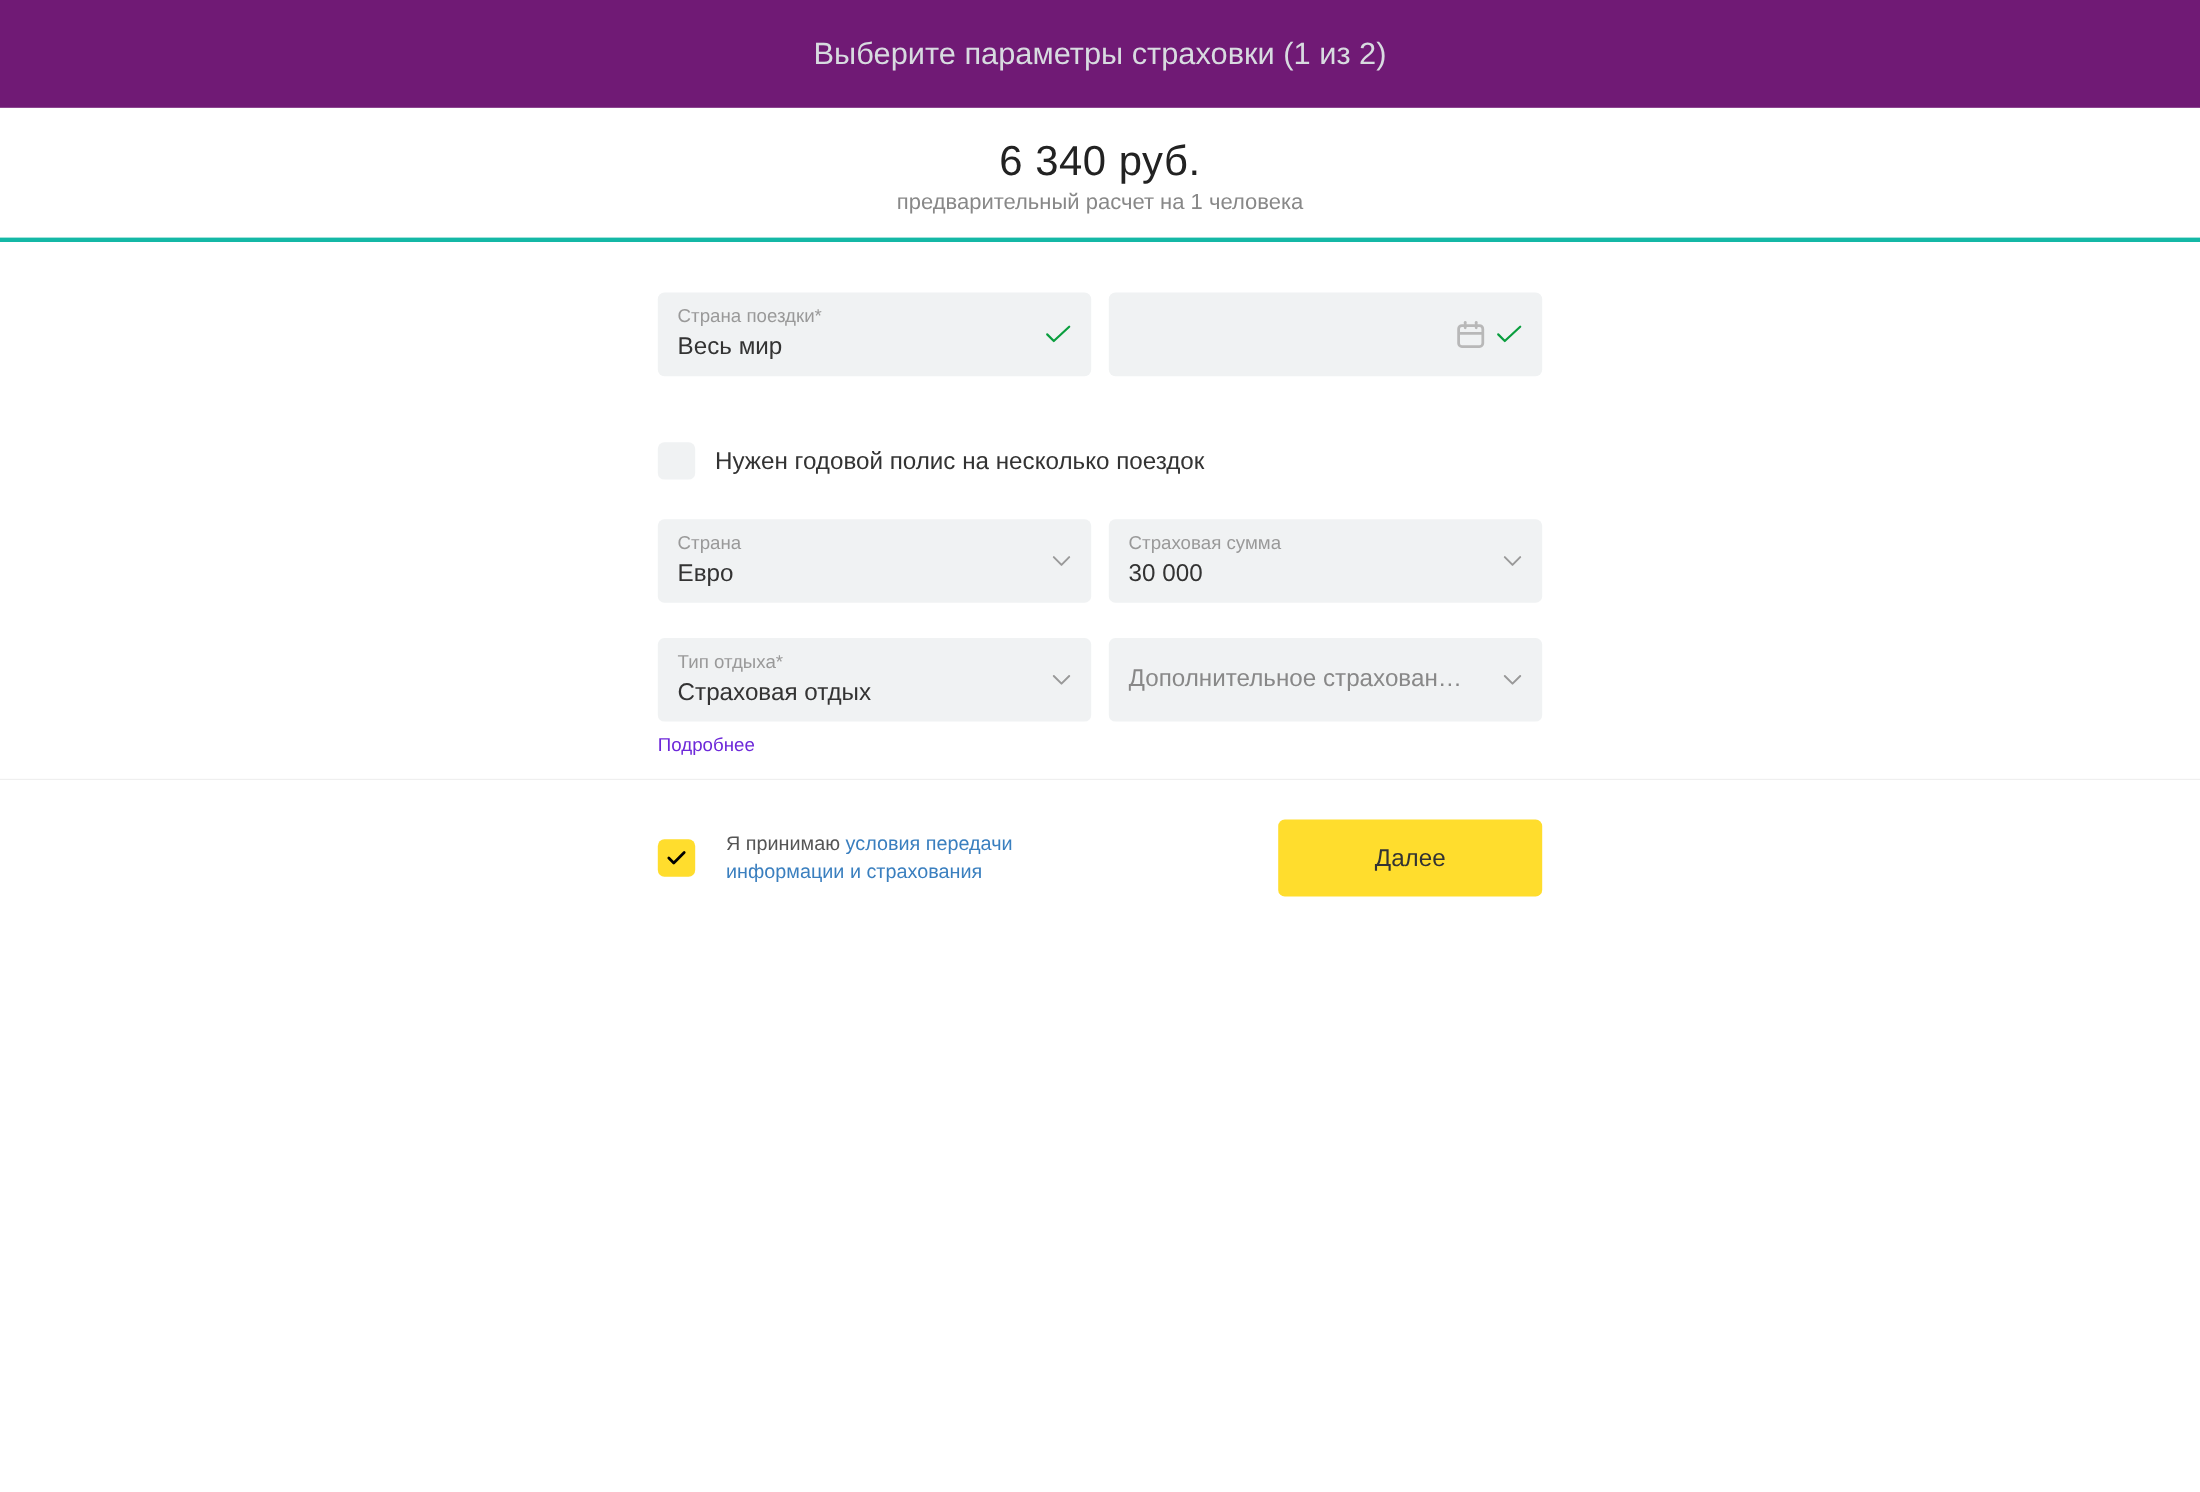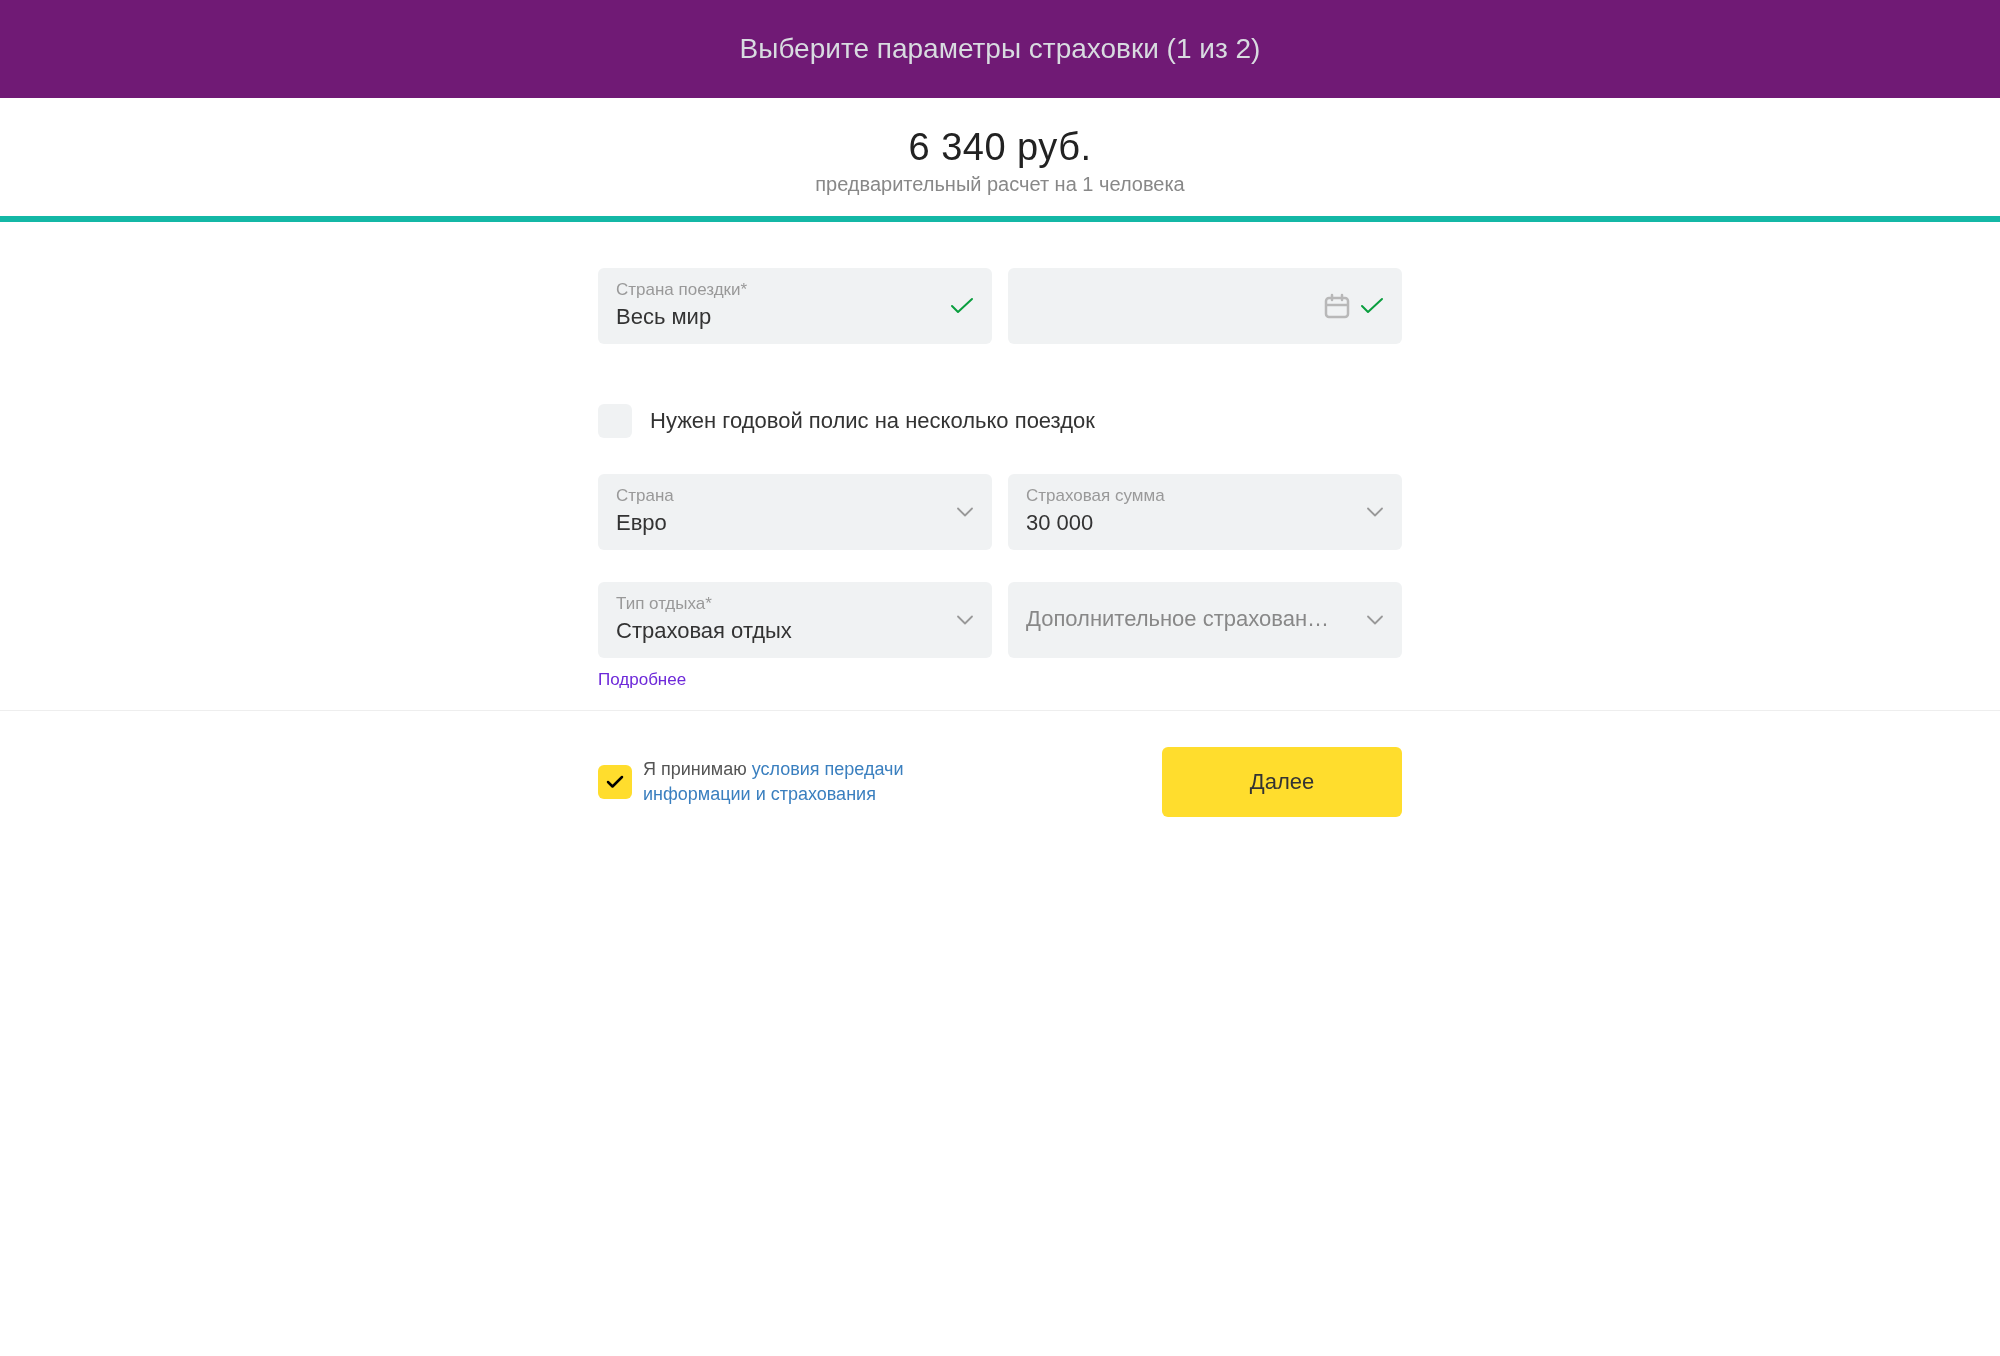--- a/index.html
+++ b/index.html
@@ -10,21 +10,21 @@
       color: #d8dbe0;
       text-align: center;
       padding: 33px 20px;
       font-size: 28px;
       font-weight: 300;
     }
     
     .price-section {
       text-align: center;
       padding: 28px 0 20px 0;
-      border-bottom: 6px solid #14b8a6;
+      border-bottom: 4px solid #14b8a6;
     }
     .price-value {
       font-size: 38px;
       font-weight: 300;
       color: #222;
       letter-spacing: 0.5px;
     }
     .price-subtitle {
       color: #888;
       font-size: 20px;
@@ -141,21 +141,21 @@
       margin: 0 auto;
       display: flex;
       align-items: center;
       justify-content: space-between;
       gap: 30px;
     }
     
     .agreement-block {
       display: flex;
       align-items: center;
-      gap: 11px;
+      gap: 28px;
       flex: 1;
     }
     
     .agreement-text {
       font-size: 18px;
       color: #555;
       line-height: 1.4;
       max-width: 350px;
     }
     

